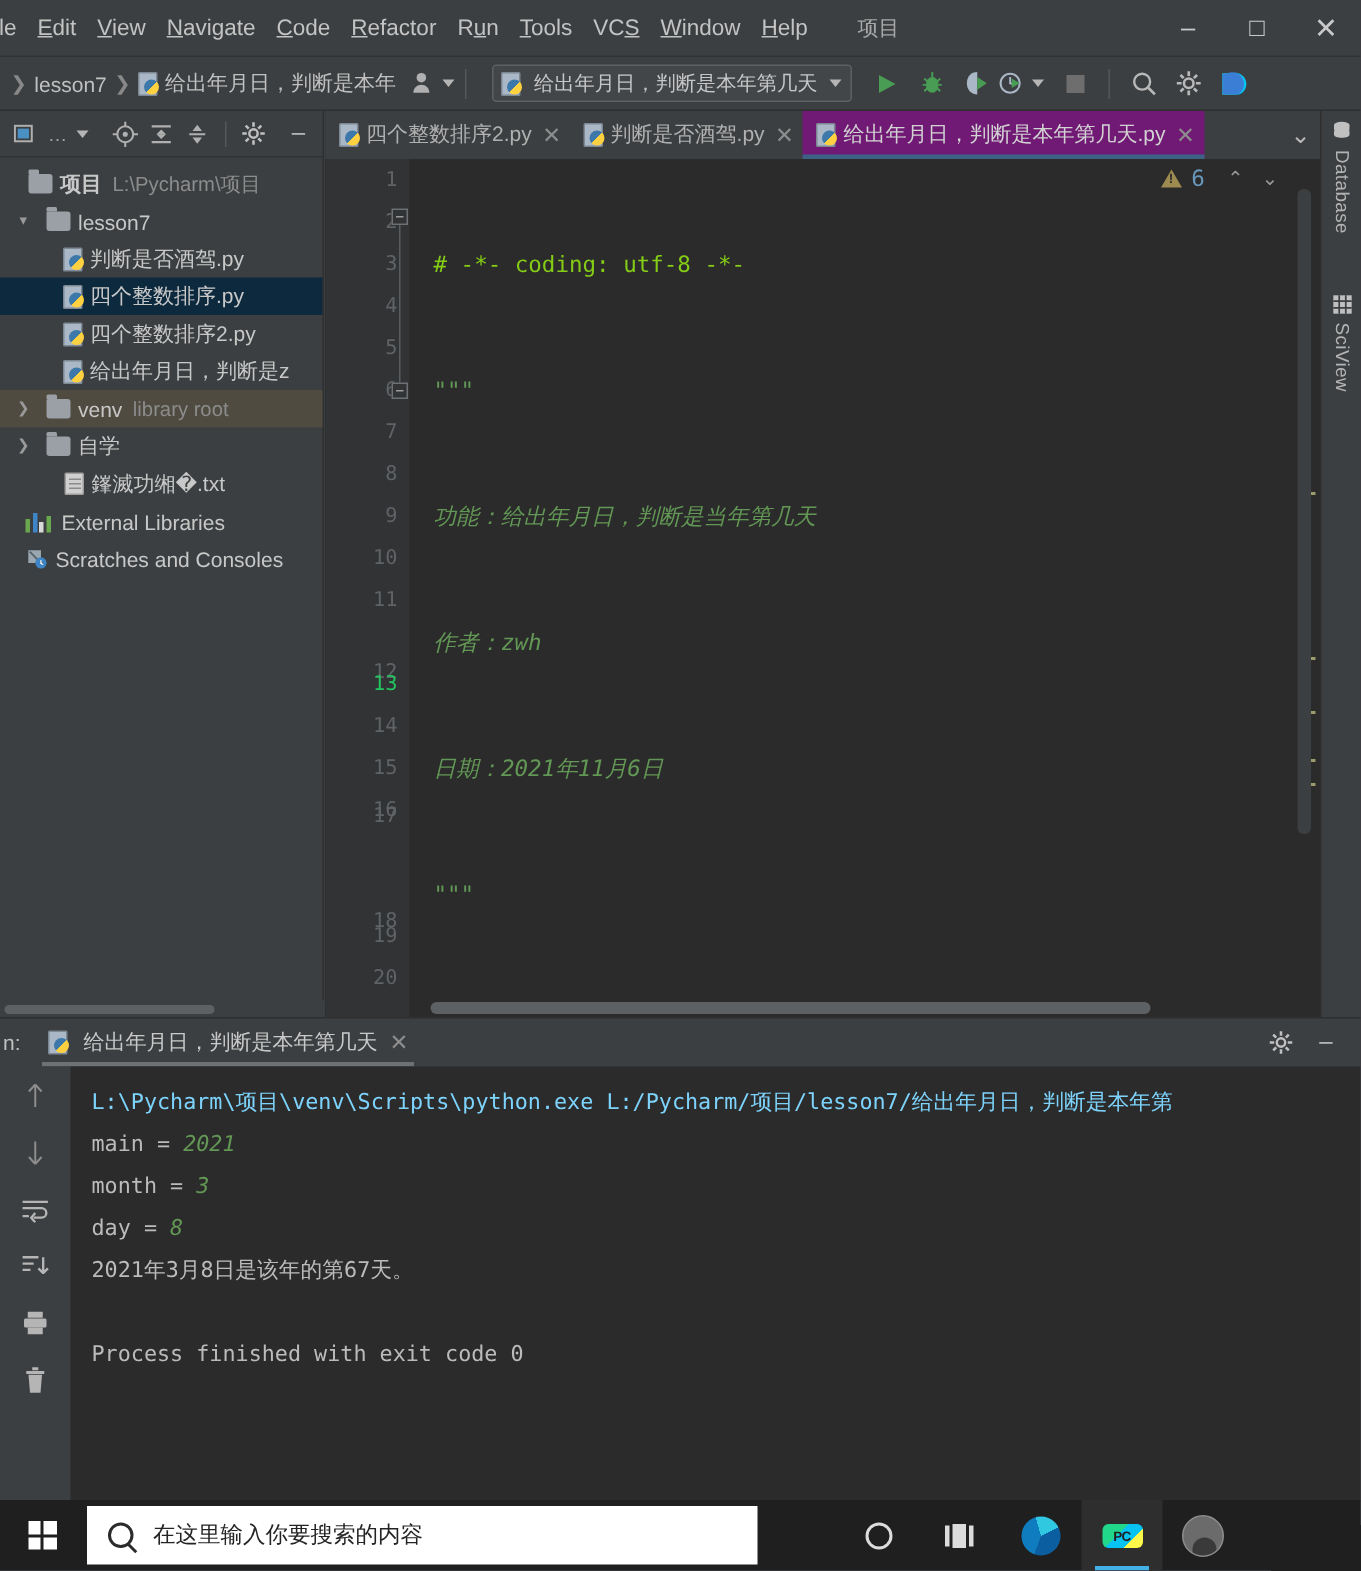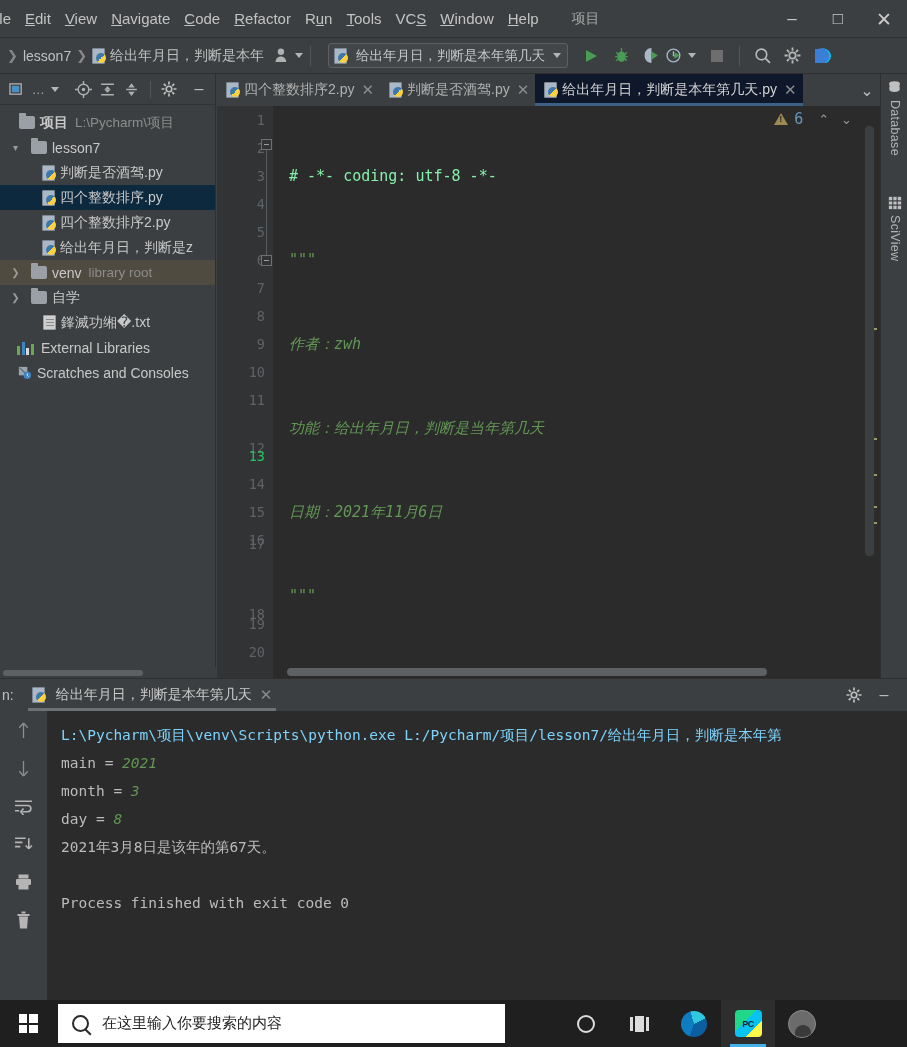--- a/index.html
+++ b/index.html
@@ -117,21 +117,21 @@
 
   
   .editor {
     position: absolute; left: 217px; top: 0; width: 663px; height: 604px; background: #2b2b2b;
   }
   .tabbar { height: 32px; background: #3c3f41; display: flex; align-items: stretch; position: relative; }
   .tab {
     display: flex; align-items: center; padding: 0 6px 0 9px; font-size: 14px; color: #b0b0b0;
     white-space: nowrap; position: relative;
   }
-  .tab.active { background: #0f172a; color: #d2d2d2; }
+  .tab.active { background: #701a75; color: #d2d2d2; }
   .tab.active::after {
     content: ""; position: absolute; left: 0; bottom: 0; width: 100%; height: 3px; background: #3d6185;
   }
   .tab .tx { margin-left: 7px; color: #8d8d8d; font-size: 15px; }
   .tab-chevron { width: 26px; display: flex; align-items: center; justify-content: center; color: #b9b9b9;
                  margin-left: auto; }
 
   .codearea { position: relative; height: 572px; overflow: hidden; background: #2b2b2b; }
   .gutter {
     position: absolute; left: 0; top: 0; width: 56px; height: 100%; background: #313335;
@@ -147,21 +147,21 @@
   }
   .fold::after { content: ""; position: absolute; left: 2px; top: 4px; width: 5px; height: 1px; background: #9b9b9b; }
   .foldline { position: absolute; left: 49px; width: 1px; background: #5a5d5f; }
 
   .codelines {
     position: absolute; left: 56px; top: 0; right: 0; height: 100%;
     font-family: "DejaVu Sans Mono", monospace; font-size: 15px; line-height: 28px;
     white-space: pre; padding-left: 16px;
   }
   .cl { height: 28px; white-space: pre; }
-  .c-comment { color: #86efac; }
+  .c-comment { color: #84cc16; }
   .c-doc { color: #629755; font-style: italic; }
 
   .warnbox {
     position: absolute; right: 22px; top: 4px; display: flex; align-items: center; z-index: 6;
   }
   .warn-tri { width: 0; height: 0; border-left: 7px solid transparent; border-right: 7px solid transparent;
               border-bottom: 12px solid #9e8b4f; position: relative; }
   .warn-tri::after { content: "!"; position: absolute; left: -2px; top: 1px; font-size: 9px;
                      color: #2b2b2b; font-weight: bold; }
   .warn-num { color: #6897bb; font-size: 15px; margin: 0 9px 0 6px; font-family: "DejaVu Sans Mono", monospace; }
@@ -242,21 +242,21 @@
   .taskview { width: 20px; height: 16px; position: relative; }
   .taskview i { position: absolute; background: #dcdcdc; }
   .edge {
     width: 26px; height: 26px; border-radius: 50%;
     background: conic-gradient(from 200deg, #0f7cc0 0 40%, #2fc8e0 40% 62%, #0b5fa0 62% 100%);
     position: relative;
   }
   .edge::after { content: ""; position: absolute; left: 5px; top: 3px; width: 17px; height: 19px;
                  background: #2b2b2b; border-radius: 50% 50% 45% 45%; transform: rotate(-22deg); opacity: 0; }
   .pcicon {
-    width: 27px; height: 27px; border-radius: 4px;
+    width: 27px; height: 16px; border-radius: 4px;
     background: linear-gradient(135deg, #21d789 0 40%, #07c3f2 40% 70%, #fcf84a 70% 100%);
     position: relative; display: flex; align-items: center; justify-content: center;
   }
   .pcicon span { font-size: 9px; font-weight: bold; color: #1f1f1f; letter-spacing: -0.5px; }
   .avatar { width: 28px; height: 28px; border-radius: 50%; background: #6b6b6b;
             border: 1px solid #8d8d8d; overflow: hidden; position: relative; }
   .avatar::after { content: ""; position: absolute; left: 6px; top: 14px; width: 16px; height: 16px;
                    background: #3a3a3a; border-radius: 50% 50% 0 0; }
   .watermark {
     position: absolute; right: 8px; bottom: 8px; font-size: 21px; color: #c6c6c6;
@@ -533,22 +533,22 @@
           <div class="lnum" style="top:504px;">19</div>
           <div class="lnum" style="top:532px;">20</div>
           <div class="fold" style="top:33px;"></div>
           <div class="foldline" style="top:44px;height:106px;"></div>
           <div class="fold" style="top:149px;"></div>
         </div>
 
         <div class="codelines">
           <div class="cl"><span class="c-comment"># -*- coding: utf-8 -*-</span></div>
           <div class="cl"><span class="c-doc">"""</span></div>
+          <div class="cl"><span class="c-doc">功能：给出年月日，判断是当年第几天</span></div>
           <div class="cl"><span class="c-doc">作者：</span><span class="c-doc">zwh</span></div>
-          <div class="cl"><span class="c-doc">功能：给出年月日，判断是当年第几天</span></div>
           <div class="cl"><span class="c-doc">日期：</span><span class="c-doc">2021年11月6日</span></div>
           <div class="cl"><span class="c-doc">"""</span></div>
           <div class="cl"></div>
           
           
           
           
           
           
           

